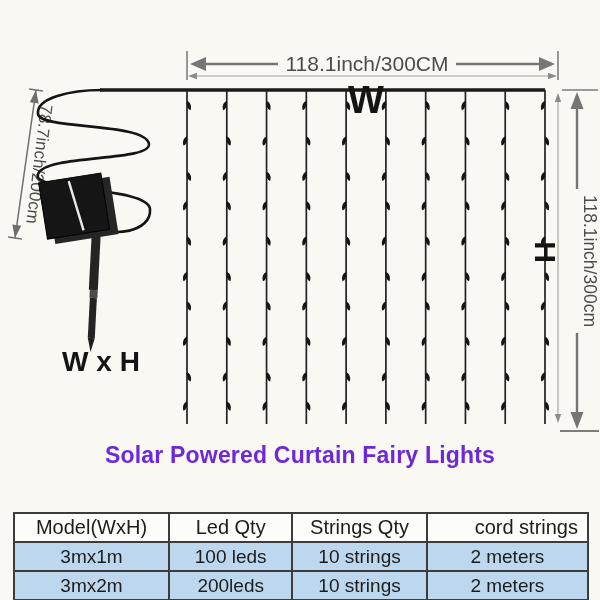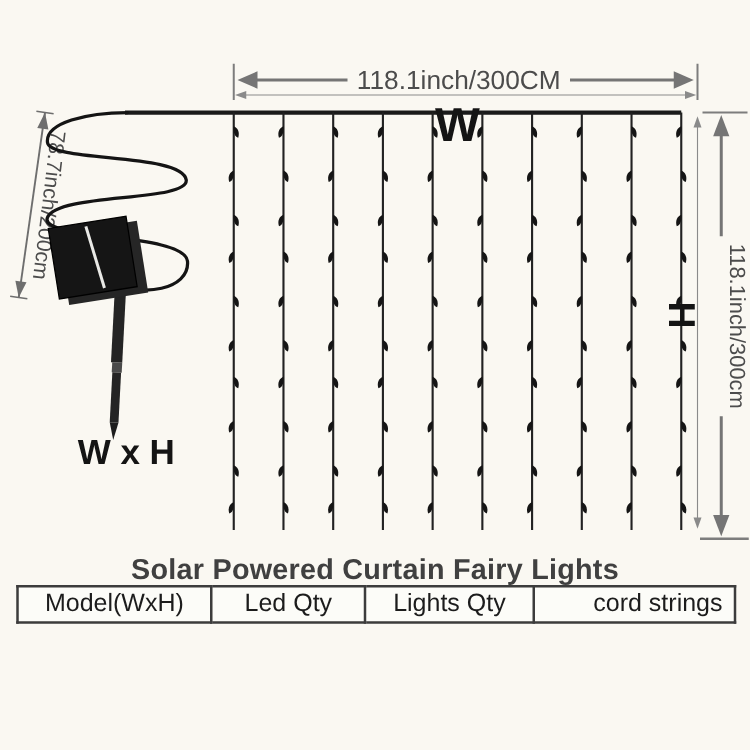--- a/index.html
+++ b/index.html
@@ -8,25 +8,25 @@
     background:#faf8f2;
     font-family:"Liberation Sans", sans-serif;
     color:#1c1c1c;
   }
   #stage{position:absolute;left:0;top:0;width:600px;height:600px;margin-top:46px;}
   #diagram{position:absolute;left:0;top:0;width:600px;height:390px;}
   .dim-text{fill:#4c4c4c;font-family:"Liberation Sans",sans-serif;}
   .big-letter{fill:#141414;font-weight:bold;font-family:"Liberation Sans",sans-serif;}
   #title{
     position:absolute;left:0;top:396px;width:600px;
-    text-align:center;font-size:23px;font-weight:bold;color:#404040;
+    text-align:center;font-size:23px;font-weight:bold;color:#6d28d9;
     letter-spacing:.2px;
   }
   #spec-table{
-    position:absolute;left:13px;top:422px;
+    position:absolute;left:13px;top:466px;
     border-collapse:collapse;table-layout:fixed;width:576px;
   }
   #spec-table th,#spec-table td{
     border:2px solid #3c3c3c;height:27px;
     text-align:center;font-size:19px;color:#1c1c1c;
     overflow:hidden;white-space:nowrap;padding:0 2px;
   }
   #spec-table th{font-weight:normal;font-size:20px;background:#fcfcf8;}
   #spec-table th.alignr{text-align:right;padding-right:9px;}
   #spec-table tr.data{background:#bdd7ee;}
@@ -220,20 +220,32 @@
     <colgroup>
       <col class="c1">
         <col class="c2">
         <col class="c3">
         <col class="c4">
     </colgroup>
     <thead>
         <tr>
           <th>Model(WxH)</th>
           <th>Led Qty</th>
-          <th>Lights Qty</th>
+          <th>Strings Qty</th>
           <th class="alignr">cord strings</th>
         </tr>
       </thead>
     <tbody>
+        <tr class="data">
+          <td>3mx1m</td>
+          <td>100 leds</td>
+          <td>10 strings</td>
+          <td>2 meters</td>
+        </tr>
+        <tr class="data">
+          <td>3mx2m</td>
+          <td>200leds</td>
+          <td>10 strings</td>
+          <td>2 meters</td>
+        </tr>
       </tbody>
   </table>
 </div>
 
 </body></html>

